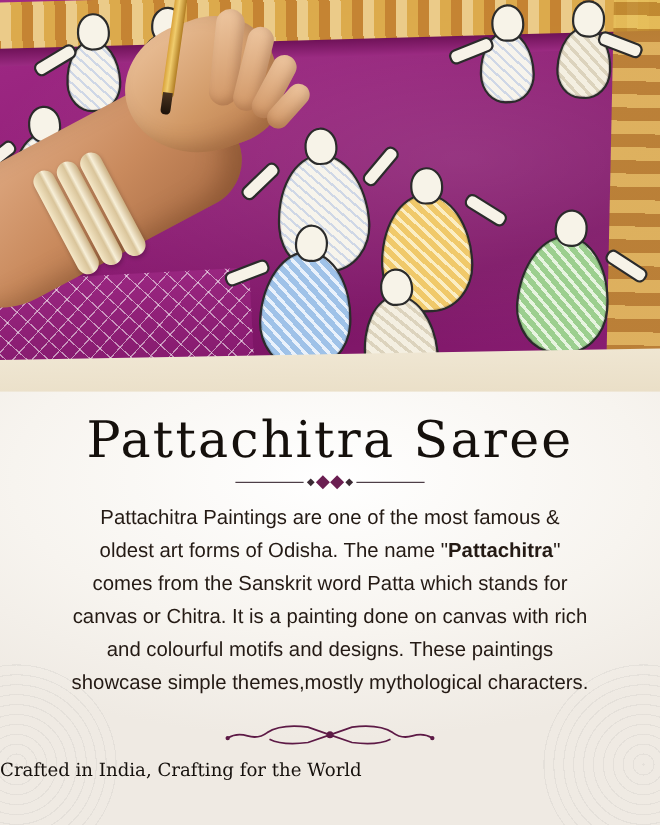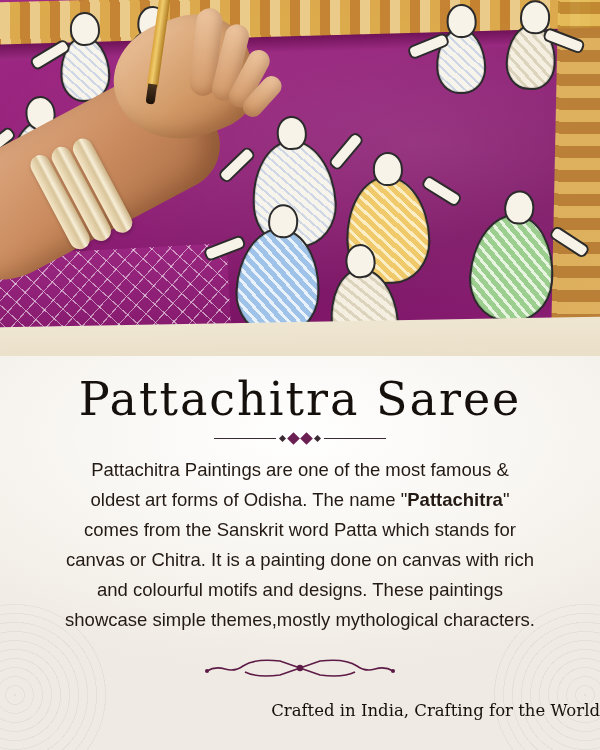--- a/index.html
+++ b/index.html
@@ -265,22 +265,22 @@
 
   .flourish {
     position: relative;
     margin: 22px auto 0;
     width: 230px;
     height: 22px;
     color: #5d1a46;
   }
   .footer {
     position: relative;
-    text-align: right;
-    margin-top: 22px;
+    text-align: left;
+    margin-top: 11px;
     font-family: "DejaVu Serif", serif;
     font-size: 16.5px;
     color: #15100c;
   }
 </style>
 </head>
 <body>
 
 <div class="poster">
 

